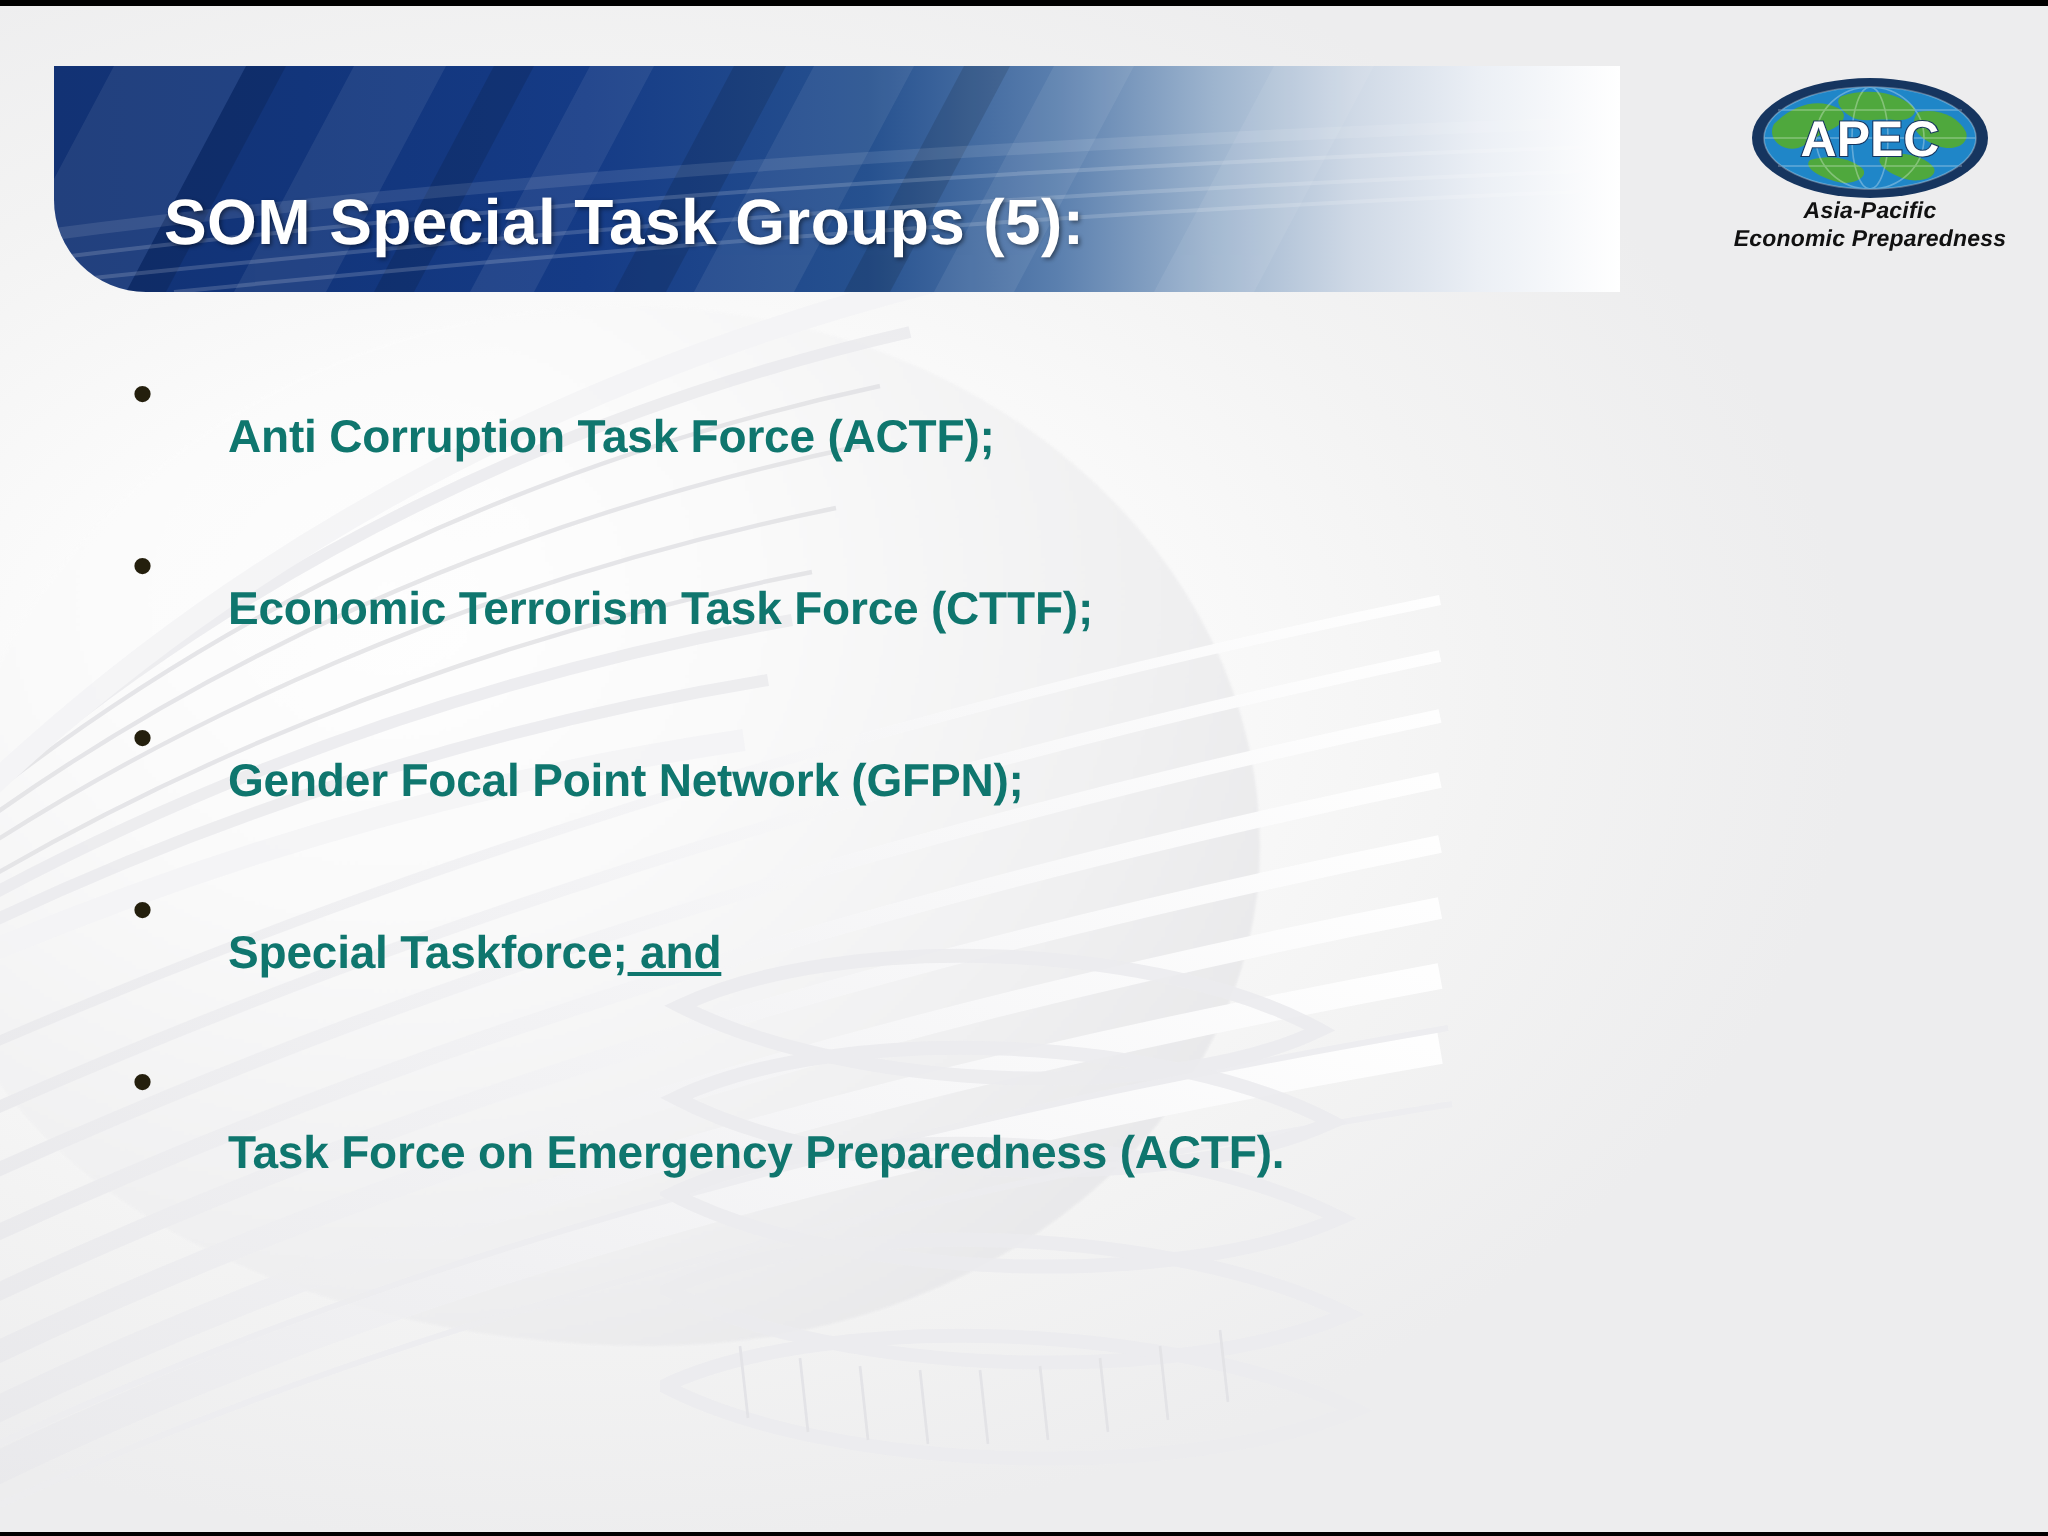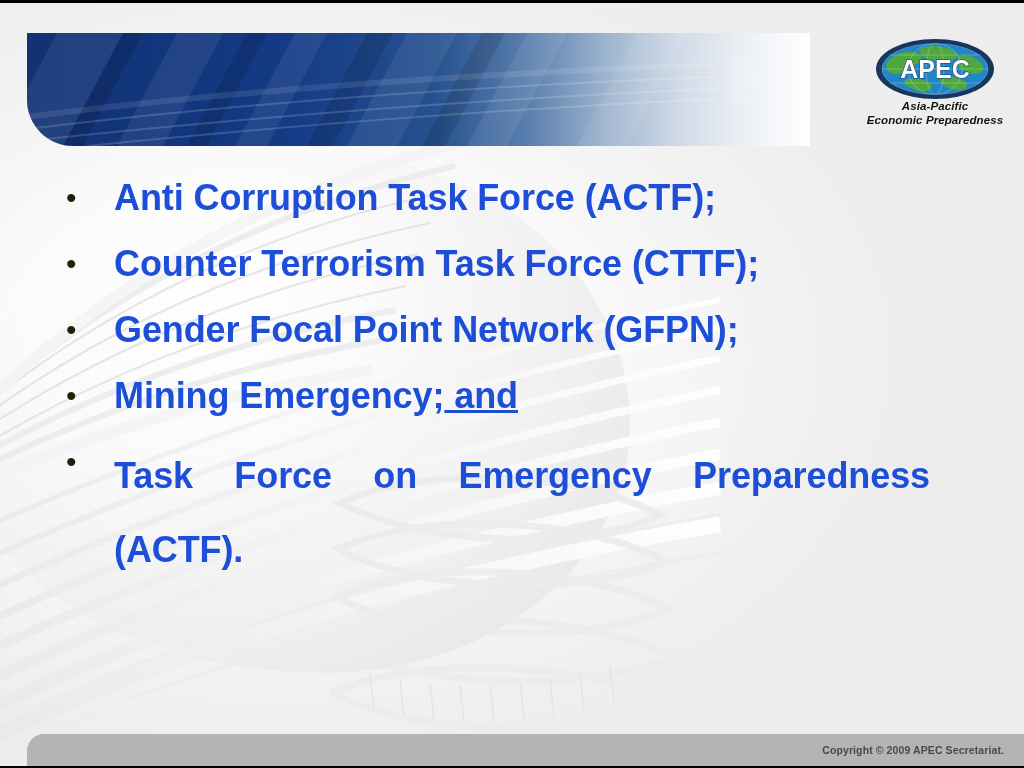--- a/index.html
+++ b/index.html
@@ -152,25 +152,26 @@
     width: 56px;
     font-size: 30px;
     line-height: 46px;
     color: #241f0d;
     text-align: left;
     padding-left: 8px;
     box-sizing: border-box;
   }
   .bullet-text {
     flex: 1 1 auto;
-    font-size: 36px;
+    font-size: 23px;
     font-weight: bold;
-    color: #1d4ed8;
+    color: #0f766e;
     line-height: 46px;
     letter-spacing: -0.1px;
+    margin-top: 20px;
   }
   .bullet-text.justified {
     text-align: justify;
     text-align-last: left;
     line-height: 74px;
     max-width: 816px;
   }
   .bullet-text u { text-decoration: underline; text-underline-offset: 2px; }
 
   
@@ -292,20 +293,21 @@
         <g fill="none" stroke="#ffffff" opacity="0.16" stroke-width="2">
           <path d="M0,96 C180,74 430,52 783,40"></path>
           <path d="M0,108 C190,88 445,64 783,52"></path>
           <path d="M60,113 C230,96 470,74 783,62"></path>
         </g>
         <g fill="none" stroke="#ffffff" opacity="0.10" stroke-width="6">
           <path d="M0,84 C170,62 420,40 783,28"></path>
         </g>
       </svg>
     </div>
+    <div id="title-text">SOM Special Task Groups (5):</div>
   </div>
 
   <div id="apec-logo">
     <svg id="apec-globe" viewBox="0 0 120 62">
       <ellipse cx="60" cy="31" rx="59" ry="30" fill="#16355f"></ellipse>
       <ellipse cx="60" cy="31" rx="53" ry="25.5" fill="#1f86c8"></ellipse>
       <g fill="#4fa83d">
         <path d="M12,24 C22,14 34,11 44,16 C50,19 46,25 40,27 C34,29 30,34 24,36 C17,38 8,32 12,24 Z"></path>
         <path d="M46,10 C58,6 72,8 80,14 C86,18 80,23 72,22 C64,21 56,24 50,20 C45,17 42,12 46,10 Z"></path>
         <path d="M84,18 C94,16 104,20 108,28 C110,34 102,38 94,35 C86,32 78,26 84,18 Z"></path>
@@ -328,37 +330,34 @@
 
   <div id="bullets">
 
     <div class="bullet-row">
       <div class="bullet-dot">•</div>
       <div class="bullet-text">Anti Corruption Task Force (ACTF);</div>
     </div>
 
     <div class="bullet-row">
       <div class="bullet-dot">•</div>
-      <div class="bullet-text">Counter Terrorism Task Force (CTTF);</div>
+      <div class="bullet-text">Economic Terrorism Task Force (CTTF);</div>
     </div>
 
     <div class="bullet-row">
       <div class="bullet-dot">•</div>
       <div class="bullet-text">Gender Focal Point Network (GFPN);</div>
     </div>
 
     <div class="bullet-row">
       <div class="bullet-dot">•</div>
-      <div class="bullet-text"><span>Mining Emergency;</span><u> and</u></div>
+      <div class="bullet-text"><span>Special Taskforce;</span><u> and</u></div>
     </div>
 
     <div class="bullet-row">
       <div class="bullet-dot">•</div>
       <div class="bullet-text justified">Task Force on Emergency Preparedness (ACTF).</div>
     </div>
 
   </div>
 
-  <div id="footer-bar">
-    <div id="footer-copy">Copyright © 2009 APEC Secretariat.</div>
-  </div>
 
 </div>
 
 </body></html>

